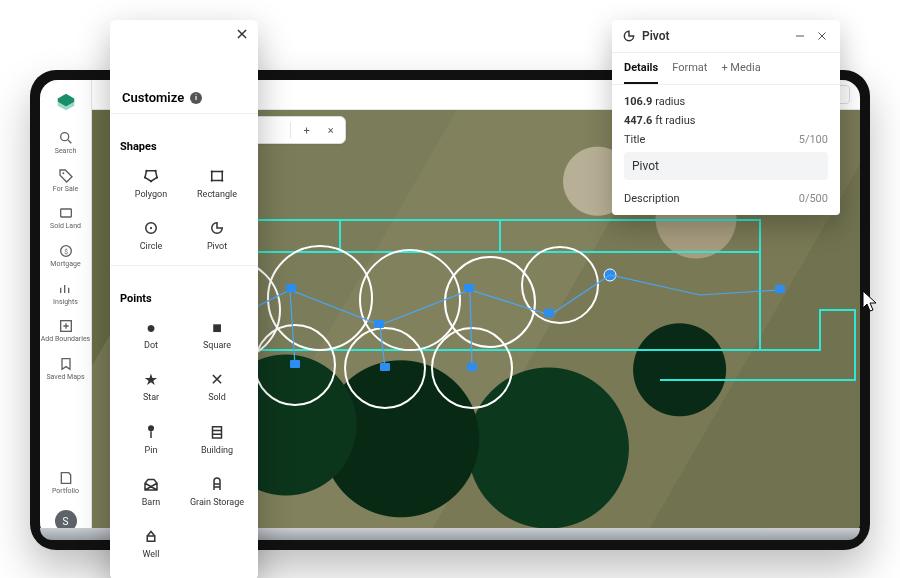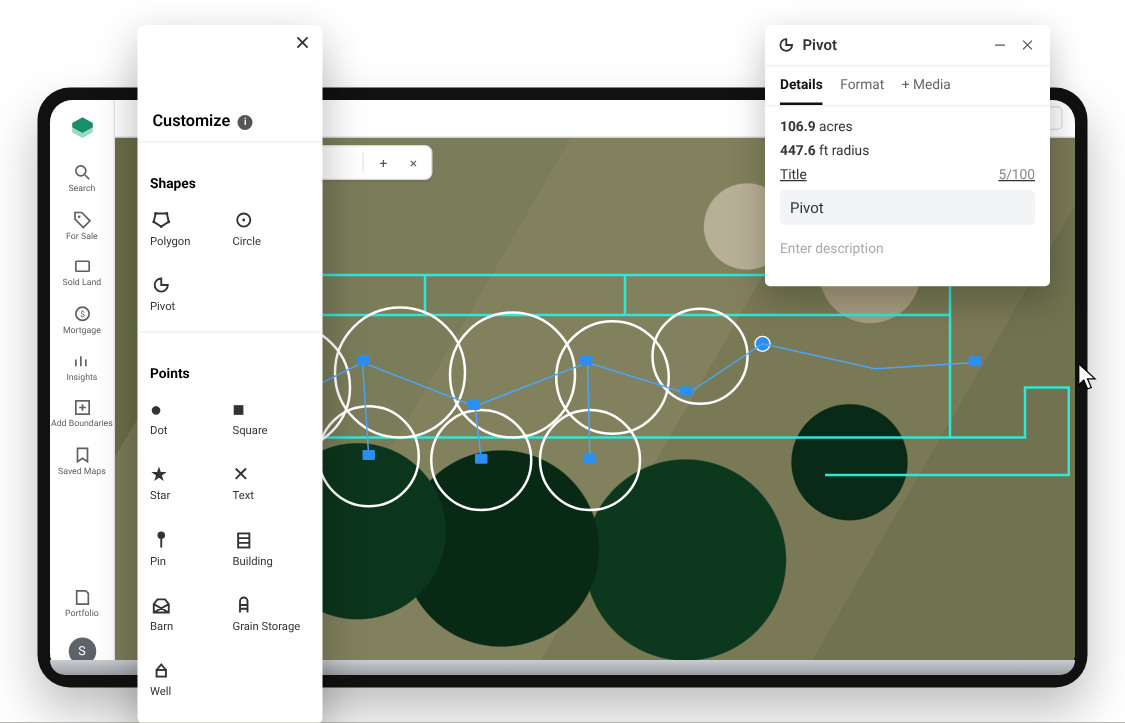--- a/index.html
+++ b/index.html
@@ -69,40 +69,40 @@
     position:absolute; left:110px; top:20px; width:148px; height:560px; background:#fff;
     border-radius:6px; box-shadow:0 12px 34px rgba(0,0,0,.28); z-index:50;
     display:flex; flex-direction:column; overflow:hidden;
   }
   .customize .close-row{display:flex;justify-content:flex-end;padding:6px 8px 0;}
   .customize h3{font-size:13px;font-weight:600;padding:4px 12px 8px;display:flex;align-items:center;gap:6px;margin-top:44px;}
   .info-dot{width:12px;height:12px;border-radius:50%;background:#555;color:#fff;font-size:8px;display:inline-flex;align-items:center;justify-content:center;}
   .section{padding:6px 10px;border-top:1px solid #eceef1;}
   .section h4{font-size:11px;font-weight:700;margin:20px 0 6px;}
   .shape-grid{display:grid;grid-template-columns:1fr 1fr;gap:4px;}
-  .shape-cell{display:flex;flex-direction:column;justify-content:center;height:48px;border-radius:4px;cursor:pointer;}
+  .shape-cell{display:flex;flex-direction:column;align-items:center;justify-content:center;height:48px;border-radius:4px;cursor:pointer;}
   .shape-cell .glyph{font-size:16px;color:#333;line-height:1;}
   .shape-cell svg{width:18px;height:18px;color:#333;}
   .shape-cell span{font-size:9px;color:#333;margin-top:4px;}
 
   
   .pivot {
     position:absolute; right:60px; top:20px; width:228px; background:#fff;
     border-radius:4px; box-shadow:0 10px 28px rgba(0,0,0,.25); z-index:50;
     display:flex; flex-direction:column; font-size:11px; color:#333;
   }
   .pivot-head{display:flex;align-items:center;gap:6px;padding:8px 10px;border-bottom:1px solid #eceef1;}
   .pivot-head .ttl{font-weight:600;font-size:12px;flex:1;}
   .icon-btn{width:16px;height:16px;display:flex;align-items:center;justify-content:center;color:#555;cursor:pointer;}
   .tabs{display:flex;gap:14px;padding:0 12px;border-bottom:1px solid #eceef1;}
   .tab{padding:8px 0;font-size:11px;color:#666;cursor:pointer;}
   .tab.active{color:#111;font-weight:700;border-bottom:2px solid #111;}
   .pivot-body{padding:10px 12px;display:flex;flex-direction:column;gap:6px;}
   .muted{color:#888;}
-  .row-between{display:flex;justify-content:space-between;align-items:baseline;text-decoration:underline;}
+  .row-between{display:flex;justify-content:space-between;align-items:baseline;}
   .title-input{background:#f3f4f6;border-radius:4px;padding:7px 8px;font-size:12px;}
   .desc-input{color:#aaa;padding:6px 0 14px;}
 
   
   .cursor{position:absolute;right:20px;top:290px;z-index:60;color:#000;}
 </style>
 </head>
 <body>
 
 <div class="laptop-frame">
@@ -260,20 +260,30 @@
             <circle cx="6" cy="5" r="1.5" fill="currentColor"></circle>
             <circle cx="18" cy="5" r="1.5" fill="currentColor"></circle>
             <circle cx="20" cy="14" r="1.5" fill="currentColor"></circle>
             <circle cx="4" cy="14" r="1.5" fill="currentColor"></circle>
             <circle cx="12" cy="19" r="1.5" fill="currentColor"></circle>
           </svg>
         <span>Polygon</span>
       </div>
       <div class="shape-cell">
         <svg viewBox="0 0 24 24">
+            <rect x="5" y="6" width="14" height="12" fill="none" stroke="currentColor" stroke-width="2"></rect>
+            <circle cx="5" cy="6" r="1.5" fill="currentColor"></circle>
+            <circle cx="19" cy="6" r="1.5" fill="currentColor"></circle>
+            <circle cx="5" cy="18" r="1.5" fill="currentColor"></circle>
+            <circle cx="19" cy="18" r="1.5" fill="currentColor"></circle>
+          </svg>
+        <span>Rectangle</span>
+      </div>
+      <div class="shape-cell">
+        <svg viewBox="0 0 24 24">
             <circle cx="12" cy="12" r="7" fill="none" stroke="currentColor" stroke-width="2"></circle>
             <circle cx="12" cy="12" r="1.5" fill="currentColor"></circle>
           </svg>
         <span>Circle</span>
       </div>
       <div class="shape-cell">
         <svg viewBox="0 0 24 24">
             <path fill="none" stroke="currentColor" stroke-width="2" d="M12 5a7 7 0 1 0 7 7h-7z"></path>
           </svg>
         <span>Pivot</span>
@@ -292,21 +302,21 @@
       <div class="shape-cell">
         <div class="glyph">■</div>
         <span>Square</span>
       </div>
       <div class="shape-cell">
         <div class="glyph">★</div>
         <span>Star</span>
       </div>
       <div class="shape-cell">
         <div class="glyph">✕</div>
-        <span>Text</span>
+        <span>Sold</span>
       </div>
       <div class="shape-cell">
         <svg viewBox="0 0 24 24">
             <circle cx="12" cy="7" r="4" fill="currentColor"></circle>
             <line x1="12" y1="11" x2="12" y2="20" stroke="currentColor" stroke-width="2"></line>
           </svg>
         <span>Pin</span>
       </div>
       <div class="shape-cell">
         <svg viewBox="0 0 24 24">
@@ -357,30 +367,33 @@
       </div>
   </div>
   <div class="tabs">
     <div class="tab active">Details</div>
     <div class="tab">Format</div>
     <div class="tab">+ Media</div>
   </div>
   <div class="pivot-body">
     <div>
       <b>106.9</b>
-      <span>acres</span>
+      <span>radius</span>
     </div>
     <div>
       <b>447.6</b>
       <span>ft radius</span>
     </div>
     <div class="row-between">
       <span>Title</span>
       <span class="muted">5/100</span>
     </div>
     <div class="title-input">Pivot</div>
-    <div class="desc-input">Enter description</div>
+    <div class="row-between" style="margin-top:6px">
+      <span>Description</span>
+      <span class="muted">0/500</span>
+    </div>
   </div>
 </div>
 
 <svg class="cursor" width="18" height="24" viewBox="0 0 18 24">
     <path fill="#fff" stroke="#000" stroke-width="1" d="M1 1l0 17 4-4 3 7 3-1-3-7 6 0z"></path>
   </svg>
 
 </body></html>

